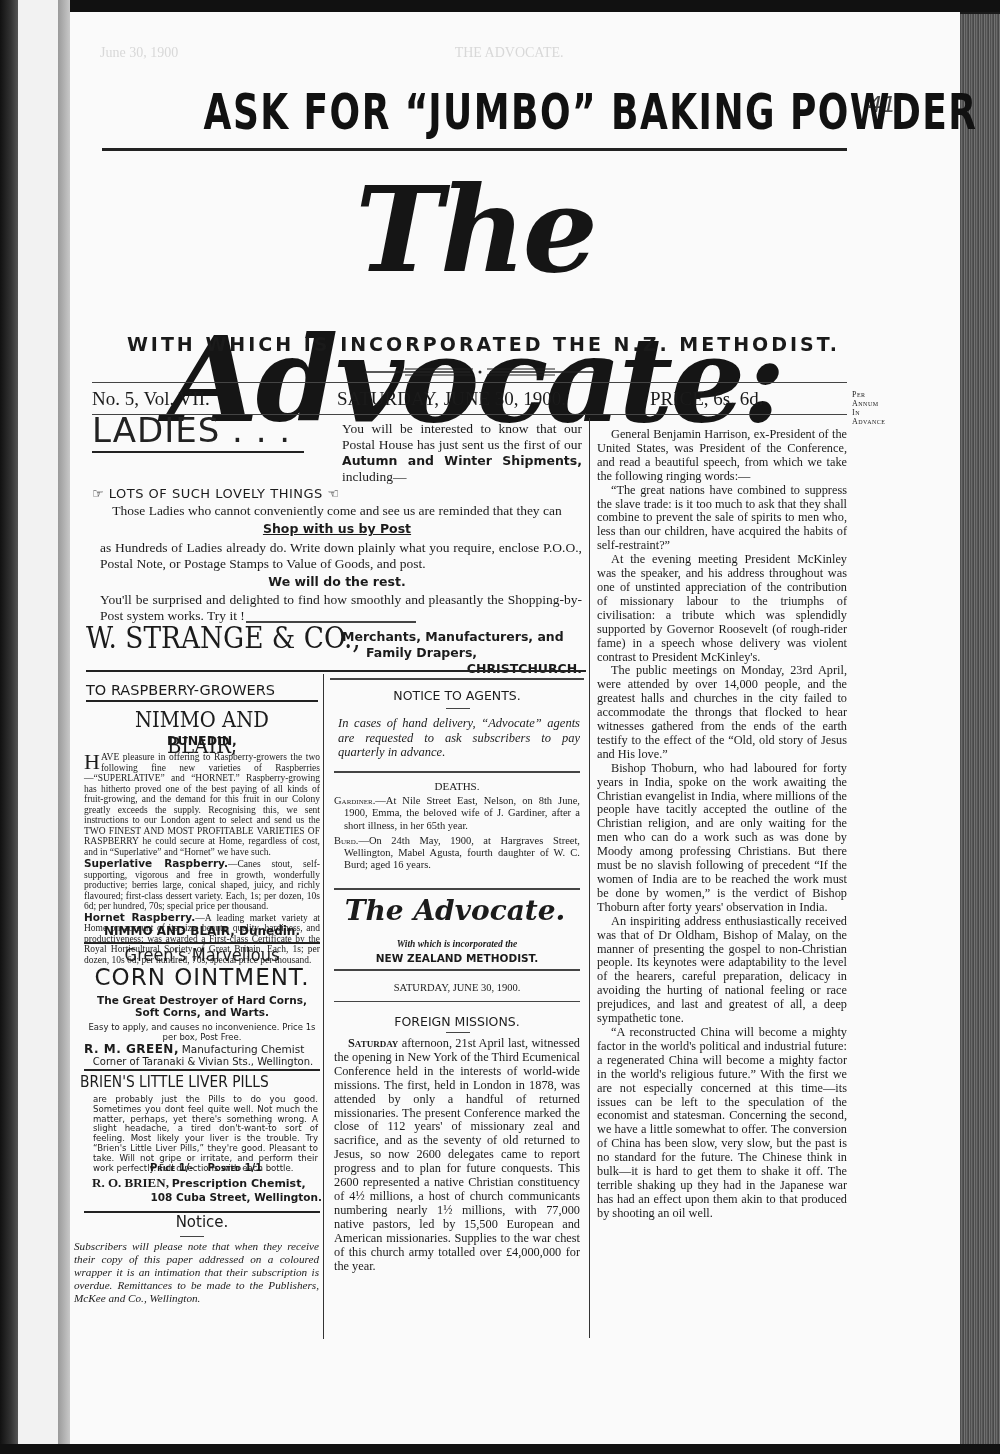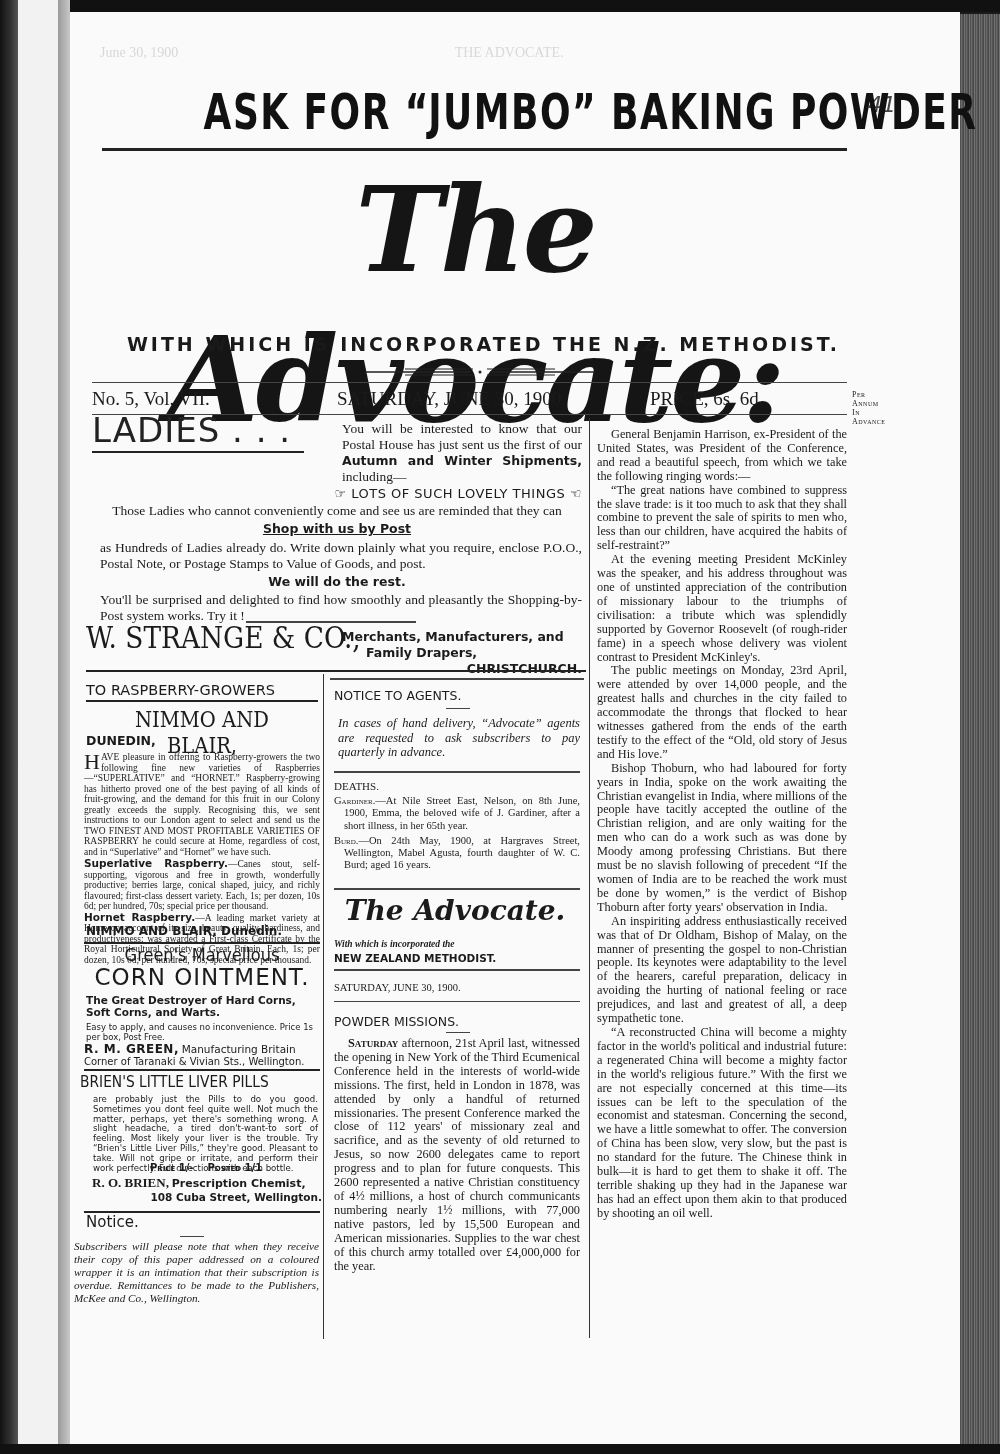--- a/index.html
+++ b/index.html
@@ -77,21 +77,21 @@
     position: absolute; left: 92px; top: 410px;
     font-family: "DejaVu Sans", sans-serif; font-size: 34px; letter-spacing: 1px;
     color: #222;
   }
   .ladies-intro {
     position: absolute; left: 342px; top: 421px; width: 240px;
     font-size: 13.5px; line-height: 16px; text-align: justify;
   }
   .ladies-intro b { font-family: "DejaVu Sans", sans-serif; font-size: 12.5px; }
   .lots {
-    position: absolute; left: 92px; top: 486px; width: 490px; text-align: right;
+    position: absolute; left: 92px; top: 486px; width: 490px; text-align: left;
     font-family: "DejaVu Sans", sans-serif; font-size: 13px; letter-spacing: 0.5px;
   }
   .para { position: absolute; font-size: 13.5px; line-height: 16px; }
   .center { text-align: center; }
   .sans-bold { font-family: "DejaVu Sans", sans-serif; font-weight: bold; font-size: 12.5px; }
   .strange-name {
     position: absolute; left: 86px; top: 620px;
     font-family: "DejaVu Serif", serif; font-size: 30px; letter-spacing: 0px;
     transform: scaleX(0.88); transform-origin: left; white-space: nowrap;
   }
@@ -111,21 +111,21 @@
   }
   .nimmo {
     position: absolute; left: 86px; top: 706px; width: 232px; text-align: center;
     font-family: "DejaVu Serif", serif; font-size: 23px; transform: scaleX(0.85);
   }
   .green-t1 { position:absolute; left:86px; top:944px; width:232px; text-align:center; font-family:"DejaVu Sans",sans-serif; font-size:18px; transform:scaleX(0.9);}
   .green-t2 { position:absolute; left:80px; top:964px; width:244px; text-align:center; font-family:"DejaVu Sans",sans-serif; font-size:23px; letter-spacing:1px;}
 
   .drop { float:left; font-size: 22px; line-height: 20px; margin-right: 1px; }
   .sc { font-variant: small-caps; }
-  .center-h { text-align:left; }
+  .center-h { text-align:center; }
   .blackletter {
     position:absolute; left:335px; top:894px; width:240px; text-align:center;
     font-family:"DejaVu Serif",serif; font-weight:bold; font-size:28px; font-style:italic;
   }
   .right-col { position:absolute; left:597px; top:428px; width:250px; font-size:12.3px; line-height:13.9px; text-align:justify; }
   .right-col p, .mid-body p { margin:0; text-indent: 14px; }
   .mid-body { position:absolute; left:334px; top:1034px; width:246px; font-size:12.3px; line-height:13.9px; text-align:justify;}
 </style>
 </head>
 <body>
@@ -209,21 +209,21 @@
 </div>
 <div class="col h-sans center-h" style="left:86px;top:925px;width:232px;font-size:12px;font-weight:bold;">NIMMO AND BLAIR, Dunedin.</div>
 <div class="rule-heavy" style="left:84px;top:942px;width:236px;height:2px;"></div>
 
 <div class="green-t1">Green's Marvellous</div>
 <div class="green-t2">CORN OINTMENT.</div>
 <div class="col h-sans center-h" style="left:86px;top:994px;width:232px;font-size:10.5px;line-height:12px;font-weight:bold;">The Great Destroyer of Hard Corns, Soft Corns, and Warts.</div>
 <div class="col h-sans center-h" style="left:86px;top:1022px;width:232px;font-size:8.5px;line-height:10px;">Easy to apply, and causes no inconvenience.   Price 1s per box, Post Free.</div>
 <div class="col" style="left:84px;top:1043px;width:238px;font-size:11px;">
   <b class="h-sans" style="font-size:12px;letter-spacing:0.5px;">R. M. GREEN,</b>
-  <span class="h-sans" style="font-size:10.5px;">Manufacturing Britain</span>
+  <span class="h-sans" style="font-size:10.5px;">Manufacturing Chemist</span>
   <div class="center-h h-sans" style="font-size:10px;">Corner of Taranaki &amp; Vivian Sts., Wellington.</div>
 </div>
 <div class="rule-heavy" style="left:84px;top:1069px;width:236px;height:2px;"></div>
 
 <div class="col h-sans" style="left:80px;top:1073px;width:242px;font-size:15px;line-height:18px;transform:scaleX(0.92);transform-origin:left;">BRIEN'S LITTLE LIVER PILLS</div>
 <div class="col small h-sans" style="left:93px;top:1095px;width:225px;font-size:8.6px;line-height:9.8px;">are probably just the Pills to do you good. Sometimes you dont feel quite well. Not much the matter, perhaps, yet there's something wrong. A slight headache, a tired don't-want-to sort of feeling. Most likely your liver is the trouble. Try “Brien's Little Liver Pills,” they're good. Pleasant to take. Will not gripe or irritate, and perform their work perfectly. Full directions with each bottle.</div>
 <div class="col h-sans" style="left:132px;top:1162px;width:172px;font-size:10px;font-weight:bold;font-variant:small-caps;margin-left:18px;">
   <span>Price 1/-</span>&nbsp;&nbsp;&nbsp;&nbsp;<span>Posted 1/1</span>
 </div>
 <div class="col" style="left:92px;top:1177px;width:230px;">
@@ -249,21 +249,21 @@
   <div style="padding-left:10px;text-indent:-10px;margin-top:3px;"><span class="sc">Burd.</span><span>—On 24th May, 1900, at Hargraves Street, Wellington, Mabel Agusta, fourth daughter of W. C. Burd; aged 16 years.</span></div>
 </div>
 <div class="rule-thin" style="left:334px;top:888px;width:246px;height:2px;"></div>
 
 <div class="blackletter">The Advocate.</div>
 <div class="col center-h" style="left:334px;top:938px;width:246px;font-style:italic;font-weight:bold;font-size:9.5px;">With which is incorporated the</div>
 <div class="col h-sans center-h" style="left:334px;top:952px;width:246px;font-weight:bold;font-size:10.5px;">NEW ZEALAND METHODIST.</div>
 <div class="rule-thin" style="left:334px;top:969px;width:246px;height:2px;"></div>
 <div class="col center-h" style="left:334px;top:982px;width:246px;font-size:10.5px;">SATURDAY, JUNE 30, 1900.</div>
 <div class="rule-thin" style="left:334px;top:1001px;width:246px;"></div>
-<div class="col h-sans center-h" style="left:334px;top:1016px;width:246px;font-size:12.5px;">POWDER MISSIONS.</div>
+<div class="col h-sans center-h" style="left:334px;top:1016px;width:246px;font-size:12.5px;">FOREIGN MISSIONS.</div>
 <div class="rule-thin" style="left:446px;top:1032px;width:24px;"></div>
 
 <div class="mid-body" style="top:1037px;">
   <p><span class="sc" style="font-weight:bold;">Saturday</span><span> afternoon, 21st April last, witnessed the opening in New York of the Third Ecumenical Conference held in the interests of world-wide missions. The first, held in London in 1878, was attended by only a handful of returned missionaries. The present Conference marked the close of 112 years' of missionary zeal and sacrifice, and as the seventy of old returned to Jesus, so now 2600 delegates came to report progress and to plan for future conquests. This 2600 represented a native Christian constituency of 4½ millions, a host of church communicants numbering nearly 1½ millions, with 77,000 native pastors, led by 15,500 European and American missionaries. Supplies to the war chest of this church army totalled over £4,000,000 for the year.</span></p>
 </div>
 
 <div class="right-col">
   <p>General Benjamin Harrison, ex-President of the United States, was President of the Conference, and read a beautiful speech, from which we take the following ringing words:—</p>
   <p>“The great nations have combined to suppress the slave trade: is it too much to ask that they shall combine to prevent the sale of spirits to men who, less than our children, have acquired the habits of self-restraint?”</p>
   <p>At the evening meeting President McKinley was the speaker, and his address throughout was one of unstinted appreciation of the contribution of missionary labour to the triumphs of civilisation: a tribute which was splendidly supported by Governor Roosevelt (of rough-rider fame) in a speech whose delivery was violent contrast to President McKinley's.</p>

